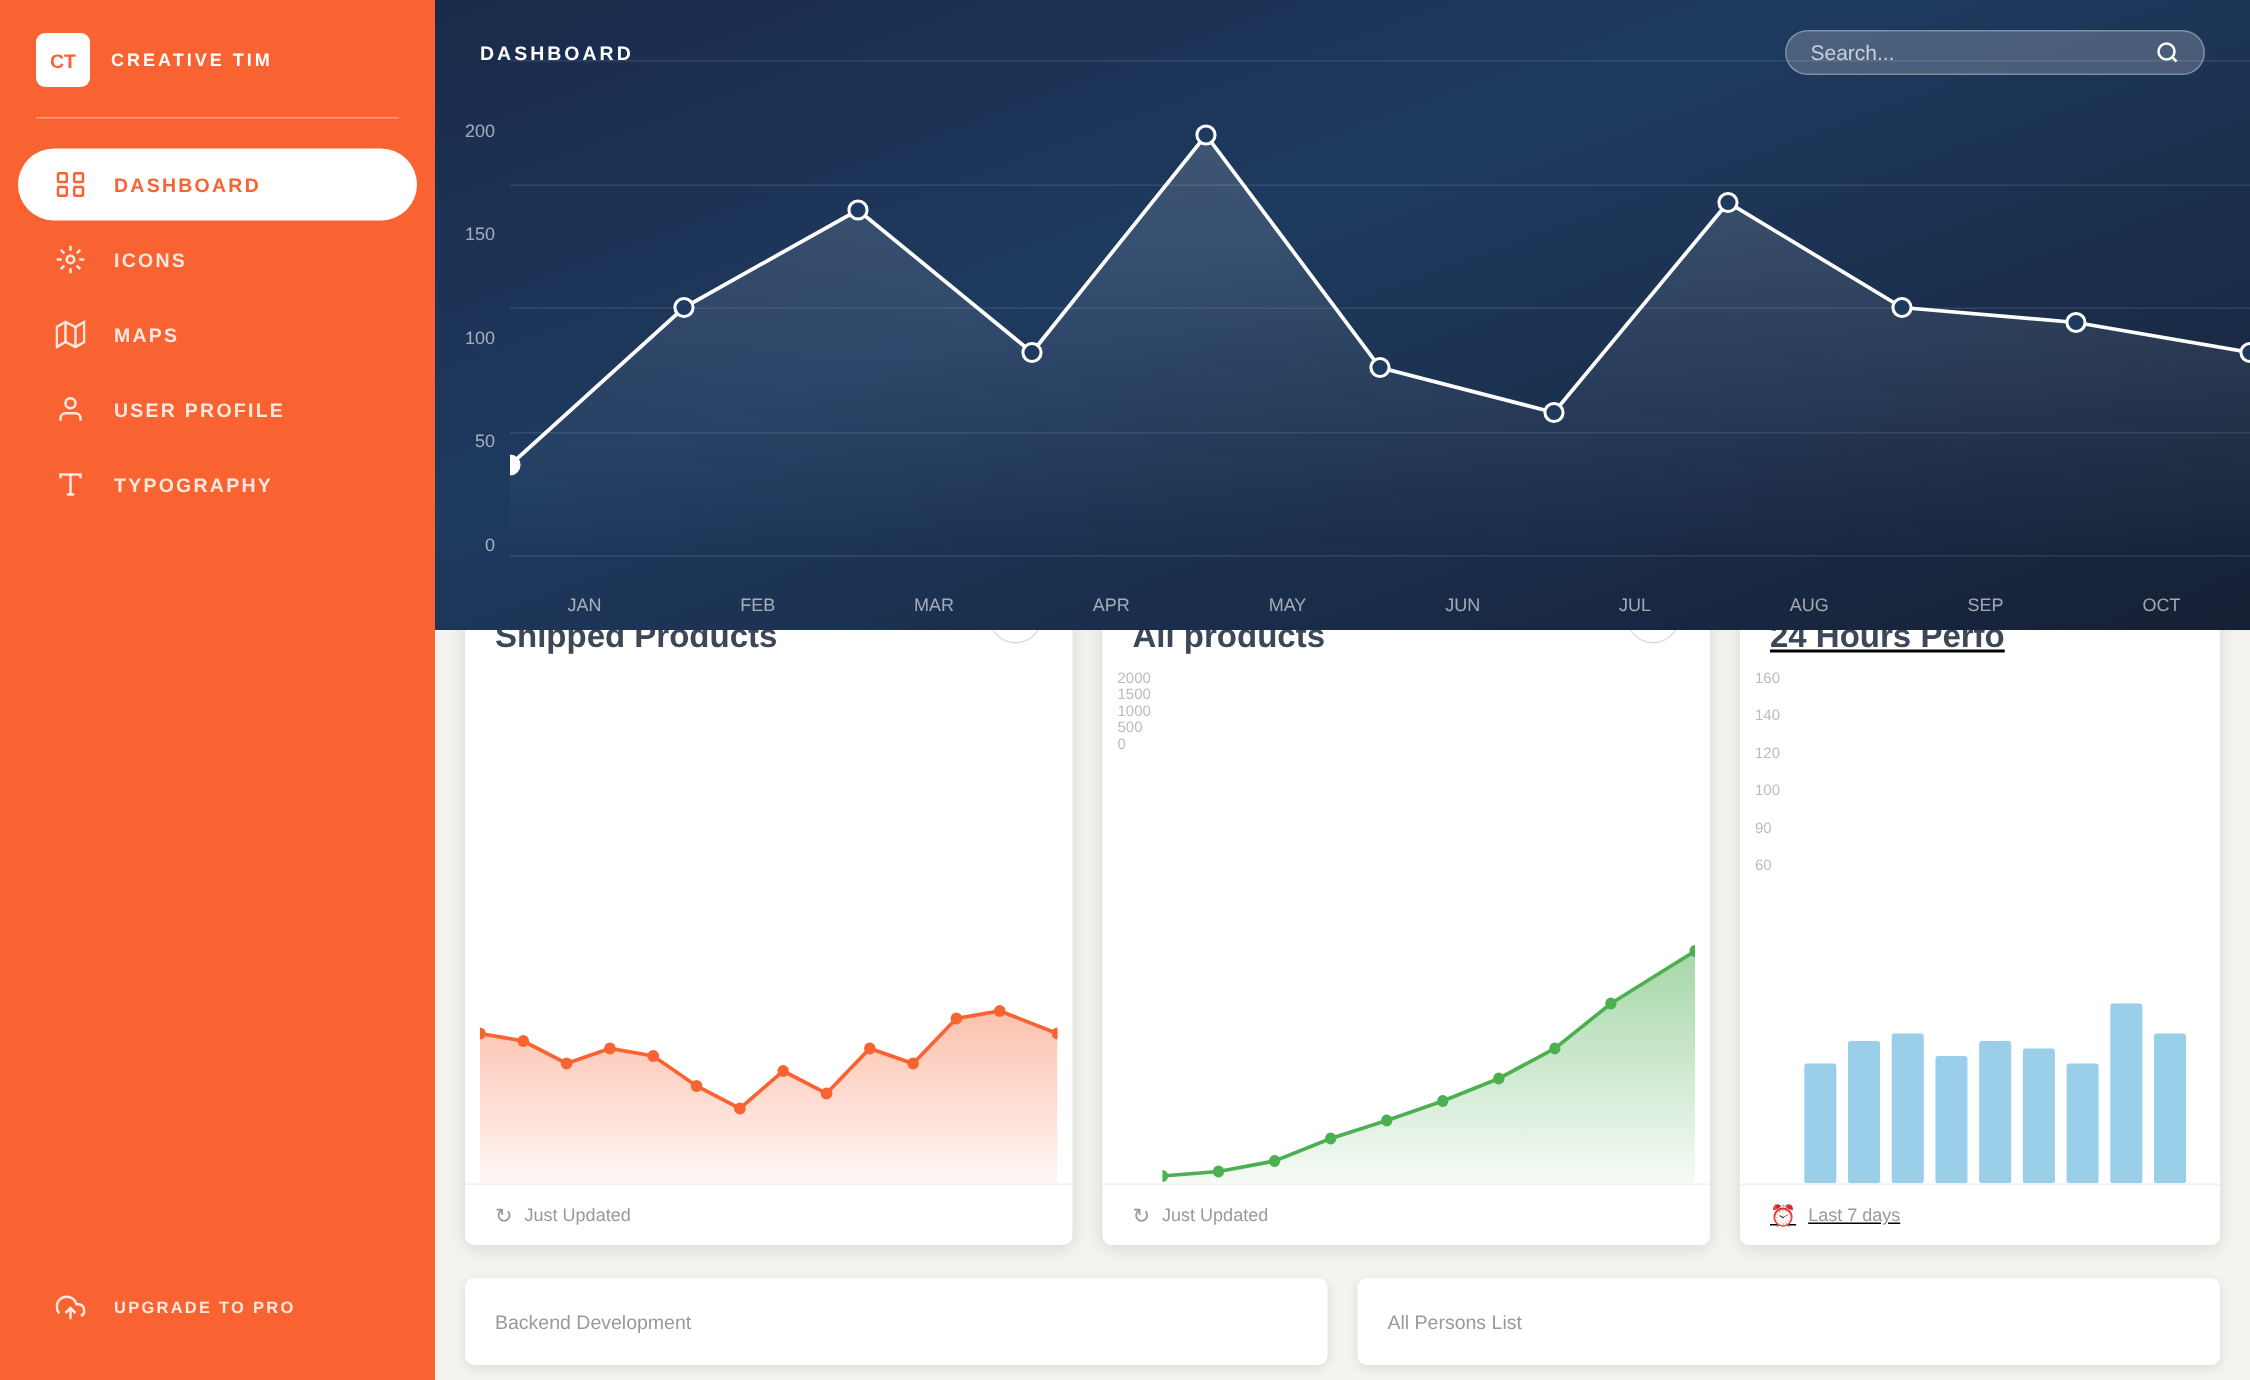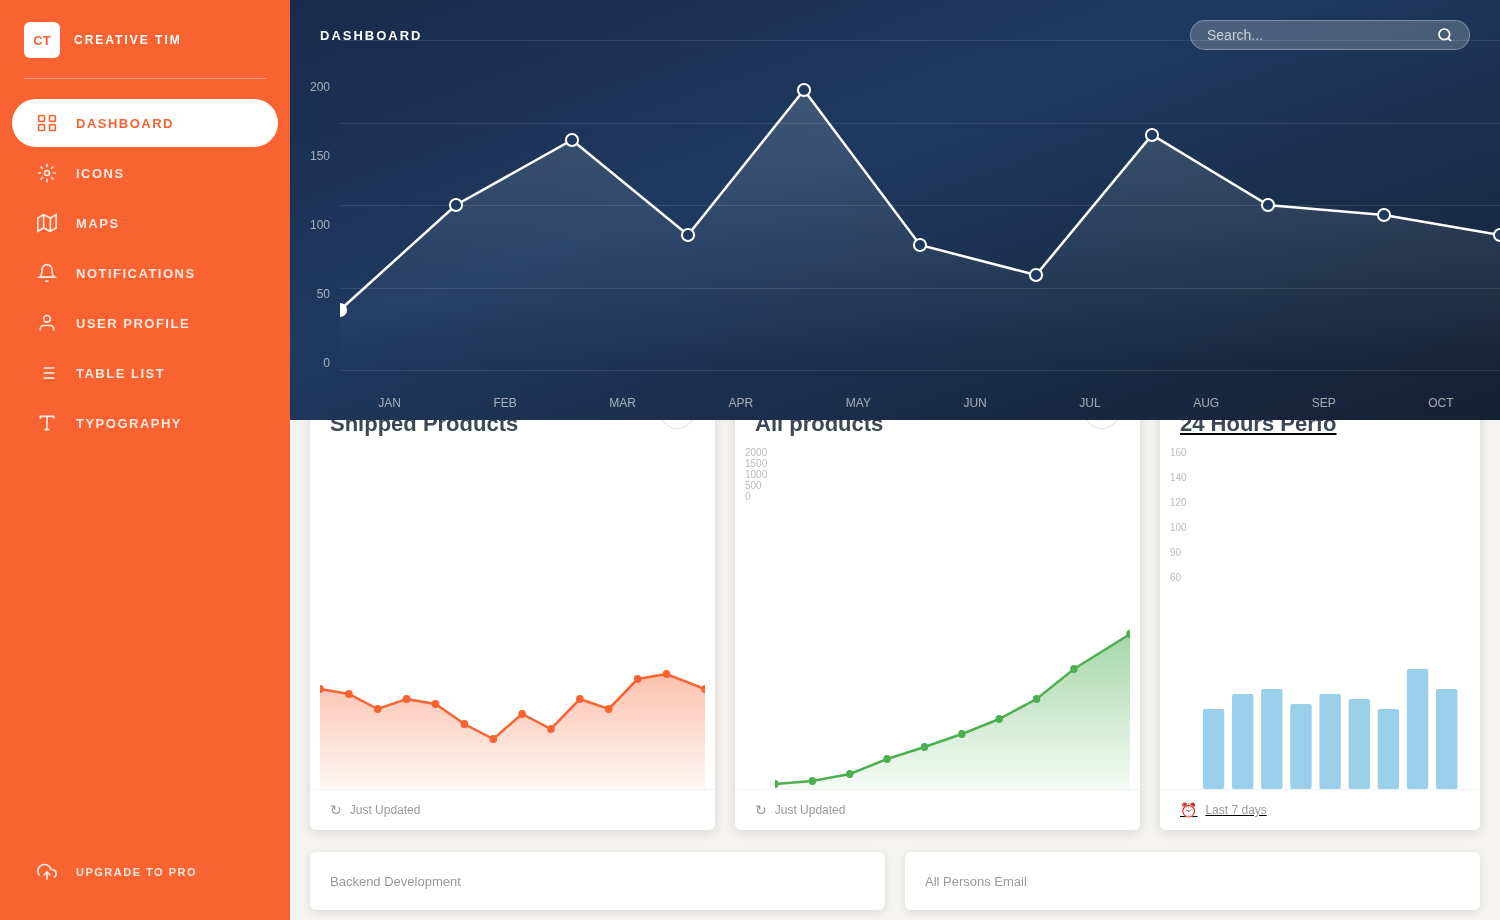--- a/index.html
+++ b/index.html
@@ -329,53 +329,31 @@
       <span class="nav-icon">
         <svg width="20" height="20" viewBox="0 0 24 24" fill="none" stroke="currentColor" stroke-width="2">
           <polygon points="1 6 1 22 8 18 16 22 23 18 23 2 16 6 8 2 1 6"></polygon>
             <line x1="8" y1="2" x2="8" y2="18"></line>
             <line x1="16" y1="6" x2="16" y2="22"></line>
         </svg>
       </span>
       <span>MAPS</span>
     </div>
 
-    <div class="nav-item">
-      <span class="nav-icon">
-        <svg width="20" height="20" viewBox="0 0 24 24" fill="none" stroke="currentColor" stroke-width="2">
-          <path d="M18 8A6 6 0 0 0 6 8c0 7-3 9-3 9h18s-3-2-3-9"></path>
-            <path d="M13.73 21a2 2 0 0 1-3.46 0"></path>
-        </svg>
-      </span>
-      <span>NOTIFICATIONS</span>
-    </div>
 
     <div class="nav-item">
       <span class="nav-icon">
         <svg width="20" height="20" viewBox="0 0 24 24" fill="none" stroke="currentColor" stroke-width="2">
           <path d="M20 21v-2a4 4 0 0 0-4-4H8a4 4 0 0 0-4 4v2"></path>
             <circle cx="12" cy="7" r="4"></circle>
         </svg>
       </span>
       <span>USER PROFILE</span>
     </div>
 
-    <div class="nav-item">
-      <span class="nav-icon">
-        <svg width="20" height="20" viewBox="0 0 24 24" fill="none" stroke="currentColor" stroke-width="2">
-          <line x1="8" y1="6" x2="21" y2="6"></line>
-            <line x1="8" y1="12" x2="21" y2="12"></line>
-            <line x1="8" y1="18" x2="21" y2="18"></line>
-          <line x1="3" y1="6" x2="3.01" y2="6"></line>
-            <line x1="3" y1="12" x2="3.01" y2="12"></line>
-            <line x1="3" y1="18" x2="3.01" y2="18"></line>
-        </svg>
-      </span>
-      <span>TABLE LIST</span>
-    </div>
 
     <div class="nav-item">
       <span class="nav-icon">
         <svg width="20" height="20" viewBox="0 0 24 24" fill="none" stroke="currentColor" stroke-width="2">
           <polyline points="4 7 4 4 20 4 20 7"></polyline>
             <line x1="9" y1="20" x2="15" y2="20"></line>
             <line x1="12" y1="4" x2="12" y2="20"></line>
         </svg>
       </span>
       <span>TYPOGRAPHY</span>
@@ -606,17 +584,17 @@
         </div>
       </div>
 
     </div>
 
     <div class="bottom-cards-row">
       <div class="bottom-card">
         <span>Backend Development</span>
       </div>
       <div class="bottom-card">
-        <span>All Persons Email</span>
+        <span>All Persons List</span>
       </div>
     </div>
   </div>
 </div>
 
 </body></html>

